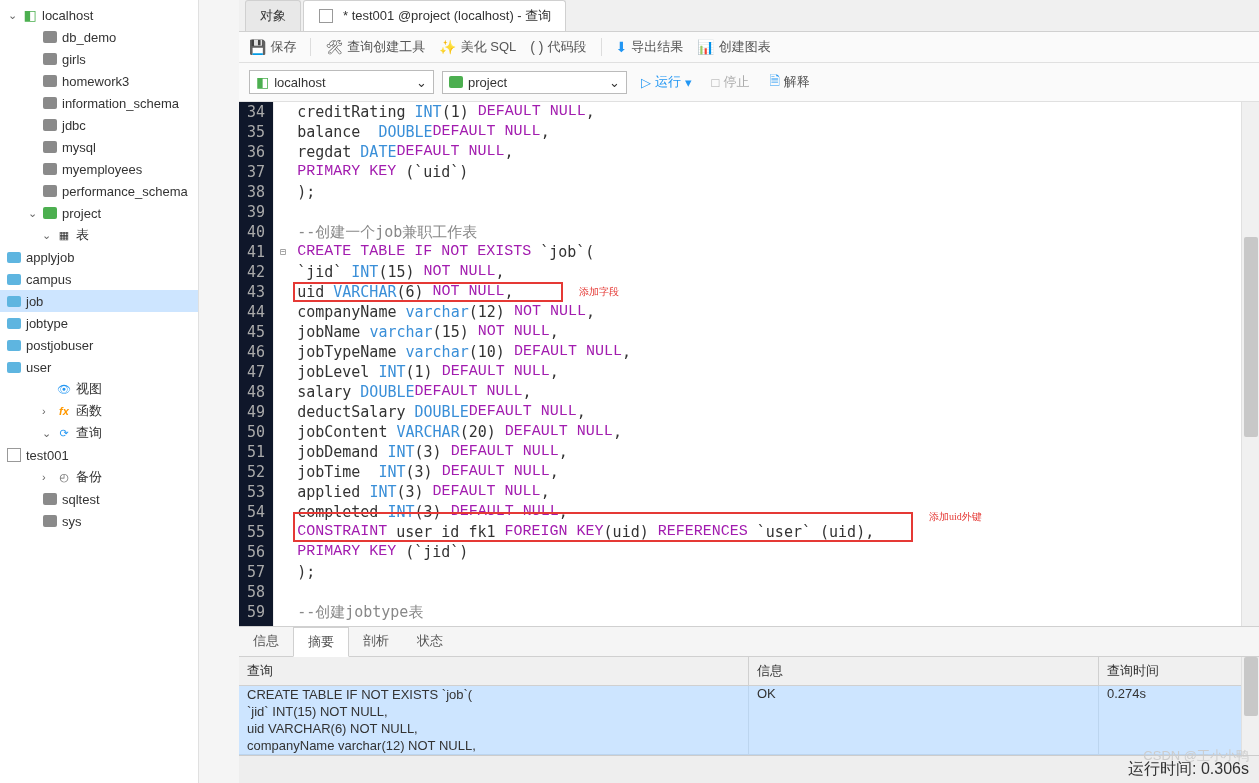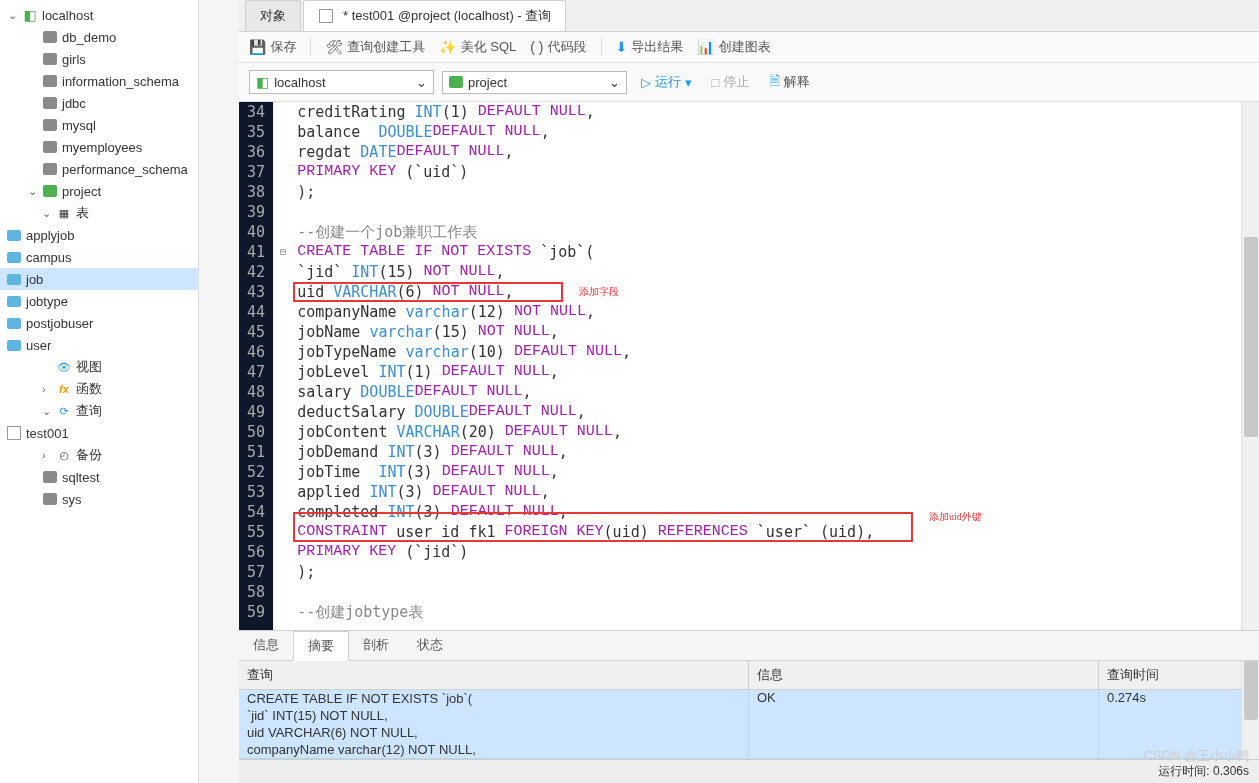--- a/index.html
+++ b/index.html
@@ -52,21 +52,21 @@
 .btab { padding: 5px 14px; cursor: pointer; color: #555; }
 .btab.active { background: #fff; border: 1px solid #d0d0d0; border-bottom-color: #fff; margin-bottom: -1px; }
 .result-grid { background: #fff; }
 .grid-head { display: flex; background: #f0f0f0; border-bottom: 1px solid #d0d0d0; }
 .grid-head > div { padding: 5px 8px; border-right: 1px solid #d0d0d0; }
 .grid-row { display: flex; background: #cde5ff; border-bottom: 1px solid #bcd5ef; }
 .grid-row > div { padding: 0 8px; border-right: 1px solid #bcd5ef; overflow: hidden; }
 .c1 { width: 510px; }
 .c2 { width: 350px; }
 .c3 { width: 160px; }
-.status-bar { display: flex; justify-content: flex-end; background: #eee; border-top: 1px solid #ccc; padding: 3px 10px; font-size: 12px; color: #333; }
+.status-bar { display: flex; justify-content: flex-end; background: #eee; border-top: 1px solid #ccc; padding: 3px 10px; font-size: 16px; color: #333; }
 .watermark { position: absolute; right: 10px; bottom: 18px; color: #ccc; font-size: 13px; pointer-events: none; }
 .vscroll { position: absolute; right: 0; top: 0; width: 18px; height: 100%; background: #f0f0f0; border-left: 1px solid #e0e0e0; }
 .vscroll-thumb { position: absolute; left: 2px; width: 14px; background: #c8c8c8; border-radius: 2px; }
 </style>
 </head>
 <body>
 
 <div class="app">
 
   <div class="sidebar">
@@ -81,20 +81,27 @@
           <span class="icon-db"></span>
         </span>
         <span>db_demo</span>
       </div>
     <div class="tree-item tree-indent-1">
         <span class="chevron"></span>
         <span class="tree-icon">
           <span class="icon-db"></span>
         </span>
         <span>girls</span>
+      </div>
+    <div class="tree-item tree-indent-1">
+        <span class="chevron"></span>
+        <span class="tree-icon">
+          <span class="icon-db"></span>
+        </span>
+        <span>homework3</span>
       </div>
     <div class="tree-item tree-indent-1">
         <span class="chevron"></span>
         <span class="tree-icon">
           <span class="icon-db"></span>
         </span>
         <span>information_schema</span>
       </div>
     <div class="tree-item tree-indent-1">
         <span class="chevron"></span>

